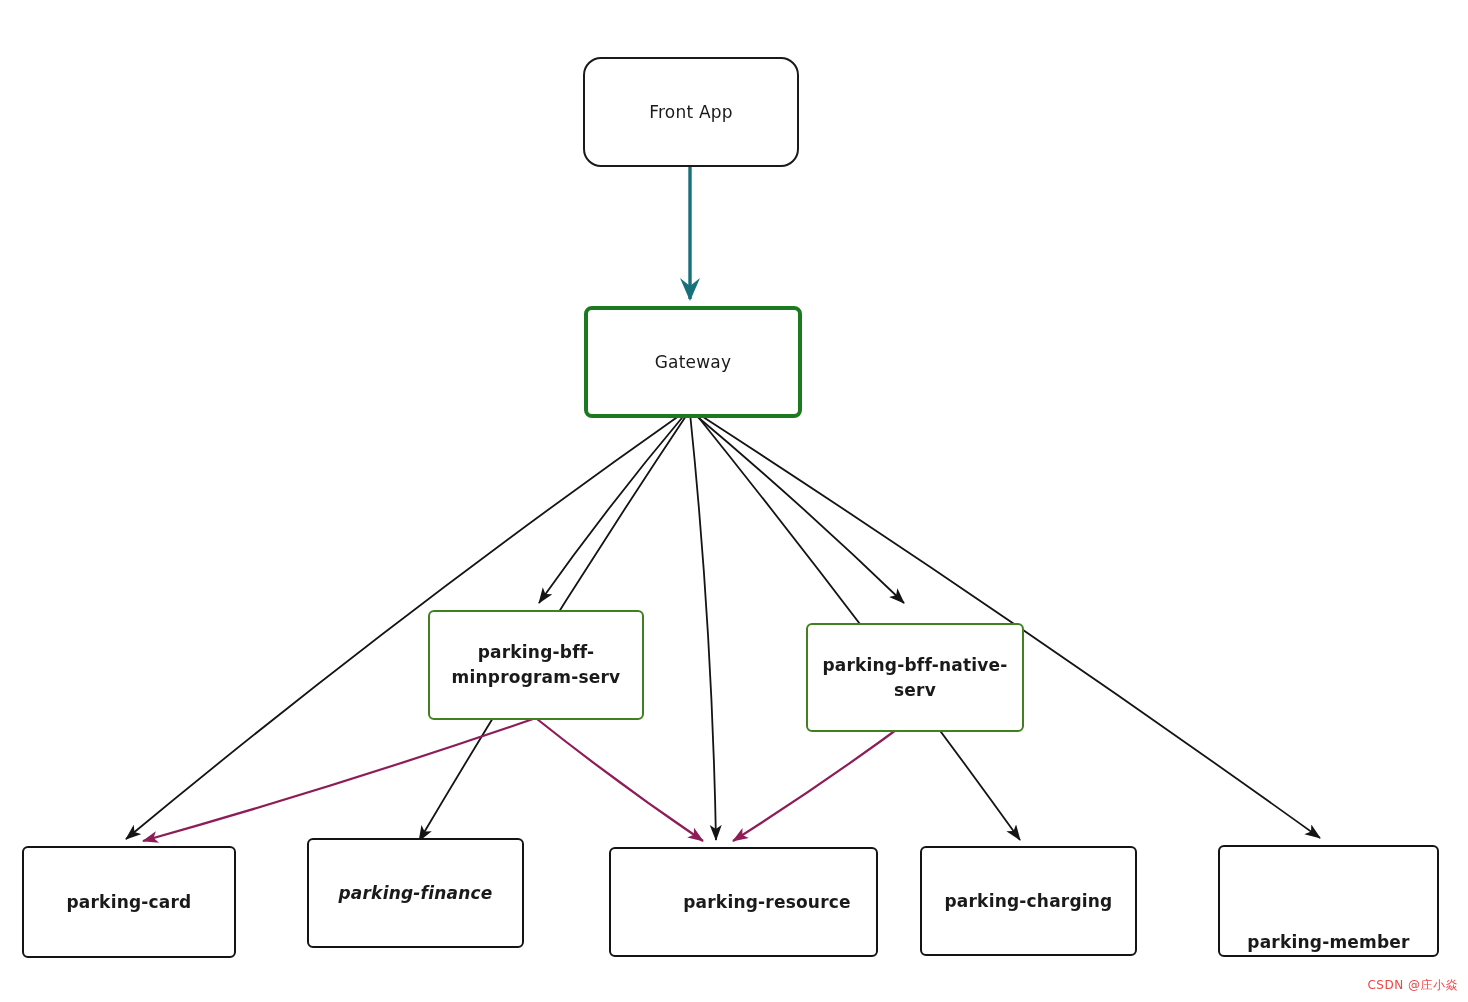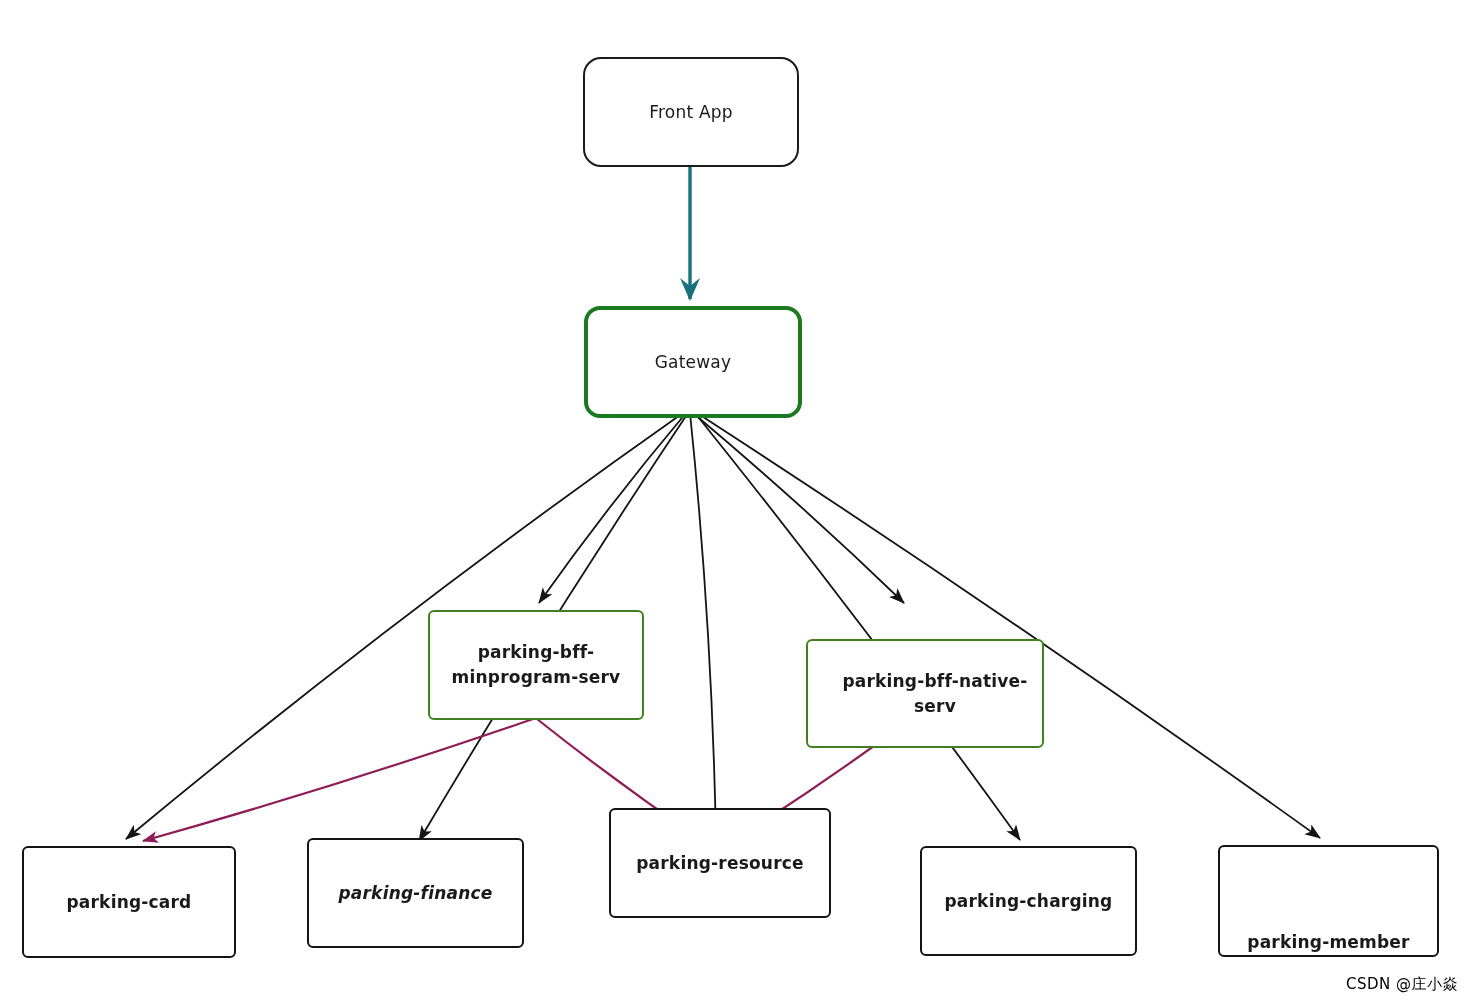--- a/index.html
+++ b/index.html
@@ -8,36 +8,36 @@
     font-family:"DejaVu Sans","Liberation Sans",sans-serif;overflow:hidden;
   }
   #edge-layer{position:absolute;left:0;top:0;z-index:1;}
   .node{
     position:absolute;z-index:2;background:#ffffff;
     display:flex;align-items:center;justify-content:center;text-align:center;
     color:#1a1a1a;font-size:17px;line-height:1.45;letter-spacing:0.2px;
   }
   .node .lbl{padding:0 8px;}
   .plain{border:2.5px solid #1a1a1a;border-radius:18px;}
-  .gateway{border:4px solid var(--gateway-border,#1b7a1f);border-radius:16px;}
+  .gateway{border:4px solid var(--gateway-border,#1b7a1f);border-radius:8px;}
   .bff{border:2px solid var(--bff-border,#41801f);border-radius:6px;font-weight:bold;}
   .svc{border:2px solid #141414;border-radius:6px;font-weight:bold;}
   
   #n-front-app {left:583px;top:57px; width:212px;height:106px;}
   #n-gateway   {left:584px;top:306px;width:210px;height:104px;}
   #n-bff-minprogram{left:428px;top:610px;width:212px;height:106px;}
-  #n-bff-native    {left:806px;top:639px;width:214px;height:105px;padding-left:20px;}
+  #n-bff-native    {left:806px;top:623px;width:214px;height:105px;}
   #n-card    {left:22px;  top:846px;width:210px;height:108px;}
   #n-finance {left:307px; top:838px;width:213px;height:106px;font-style:italic;}
-  #n-resource{left:609px; top:808px;width:218px;height:106px;}
+  #n-resource{left:609px; top:847px;width:218px;height:106px;padding-left:47px;}
   #n-charging{left:920px; top:846px;width:213px;height:106px;}
   #n-member  {left:1218px;top:845px;width:217px;height:108px;align-items:flex-end;}
   .watermark{
     position:absolute;right:10px;bottom:8px;z-index:3;
-    color:#000000;font-size:15px;letter-spacing:0.5px;margin-left:24px;
+    color:#ef4444;font-size:12px;letter-spacing:0.5px;margin-left:24px;
   }
 </style>
 </head>
 <body style="--gateway-border: #1b7a1f; --bff-border: #41801f;">
 
 <svg id="edge-layer" width="1468" height="1002">
   <defs>
     <marker id="arrow-black" markerUnits="userSpaceOnUse" markerWidth="18" markerHeight="13" refX="15" refY="6" orient="auto">
       <path d="M0,0 L16,6 L0,12 L4,6 Z" fill="#141414"></path>
     </marker>

